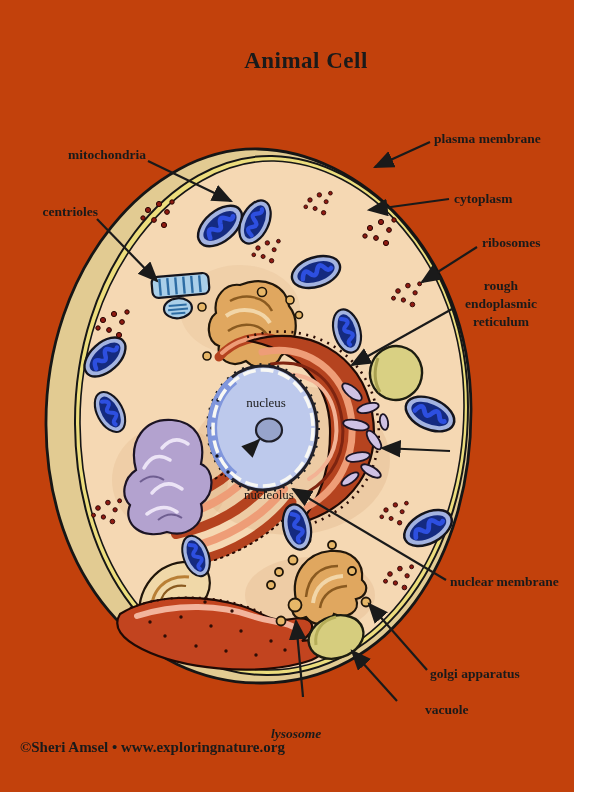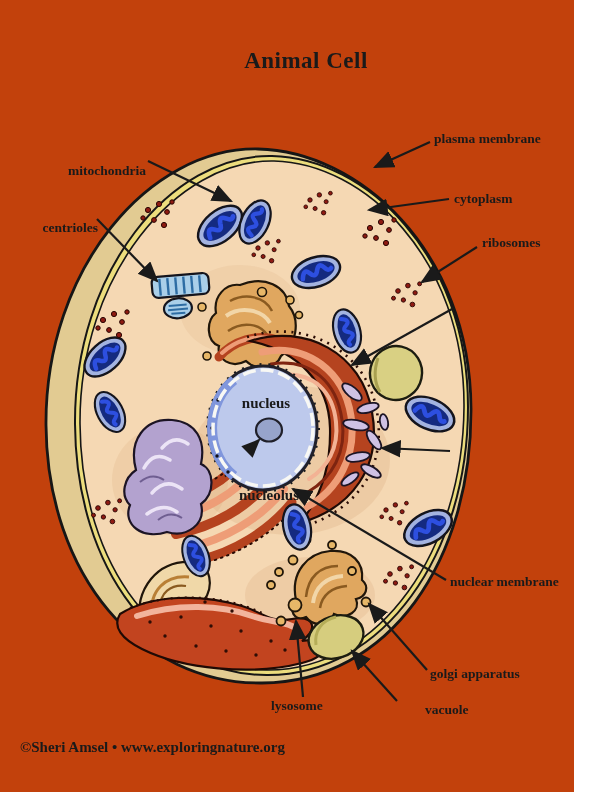--- a/index.html
+++ b/index.html
@@ -2,23 +2,23 @@
 <html><head>
 <meta charset="utf-8">
 <style>
   html,body{margin:0;padding:0;background:#ffffff;}
   #page{position:relative;width:574px;height:792px;background:#c2410c;overflow:hidden;
         font-family:"Liberation Serif", serif;color:#1a1a1a;}
   #cell-svg{position:absolute;left:0;top:0;}
   .title{position:absolute;left:0;top:48px;width:612px;text-align:center;
          font-size:23px;font-weight:700;letter-spacing:.5px;}
   .label{position:absolute;font-size:13.5px;font-weight:700;white-space:nowrap;line-height:1.15;}
-  .label.r{text-align:right;margin-top:16px;}
+  .label.r{text-align:right;}
   .label.wrap{white-space:normal;text-align:center;width:106px;line-height:1.32;}
-  .nuc{position:absolute;font-size:15px;font-weight:700;text-align:center;}
+  .nuc{position:absolute;font-size:13px;font-weight:400;text-align:center;}
   .credit{position:absolute;left:20px;top:739px;font-size:15px;font-weight:700;}
 </style>
 </head>
 <body>
 
 <div id="page">
 
   <div class="title">Animal Cell</div>
 
   <svg id="cell-svg" width="612" height="792" viewBox="0 0 612 792">
@@ -229,22 +229,23 @@
       <line x1="397" y1="701" x2="352" y2="651" marker-end="url(#ah)"></line>
       <line x1="303" y1="697" x2="296" y2="621" marker-end="url(#ah)"></line>
     </g>
   </svg>
 
   <div class="label r" style="left:40px;top:147px;width:106px;">mitochondria</div>
   <div class="label r" style="left:26px;top:204px;width:72px;">centrioles</div>
   <div class="label" style="left:434px;top:131px;">plasma membrane</div>
   <div class="label" style="left:454px;top:191px;">cytoplasm</div>
   <div class="label" style="left:482px;top:235px;">ribosomes</div>
+  <div class="label wrap" style="left:448px;top:277px;">rough endoplasmic reticulum</div>
   <div class="label" style="left:450px;top:574px;text-align:right;">nuclear membrane</div>
   <div class="label" style="left:430px;top:666px;">golgi apparatus</div>
   <div class="label" style="left:377px;top:702px;margin-left:48px;">vacuole</div>
-  <div class="label" style="left:271px;top:698px;">lysosome</div>
+  <div class="label" style="left:271px;top:726px;font-style:italic;">lysosome</div>
 
   <div class="nuc" style="left:213px;top:395px;width:106px;">nucleus</div>
   <div class="nuc" style="left:213px;top:447px;width:112px;margin-top:40px;">nucleolus</div>
 
   <div class="credit">©Sheri Amsel • www.exploringnature.org</div>
 </div>
 
 </body></html>

